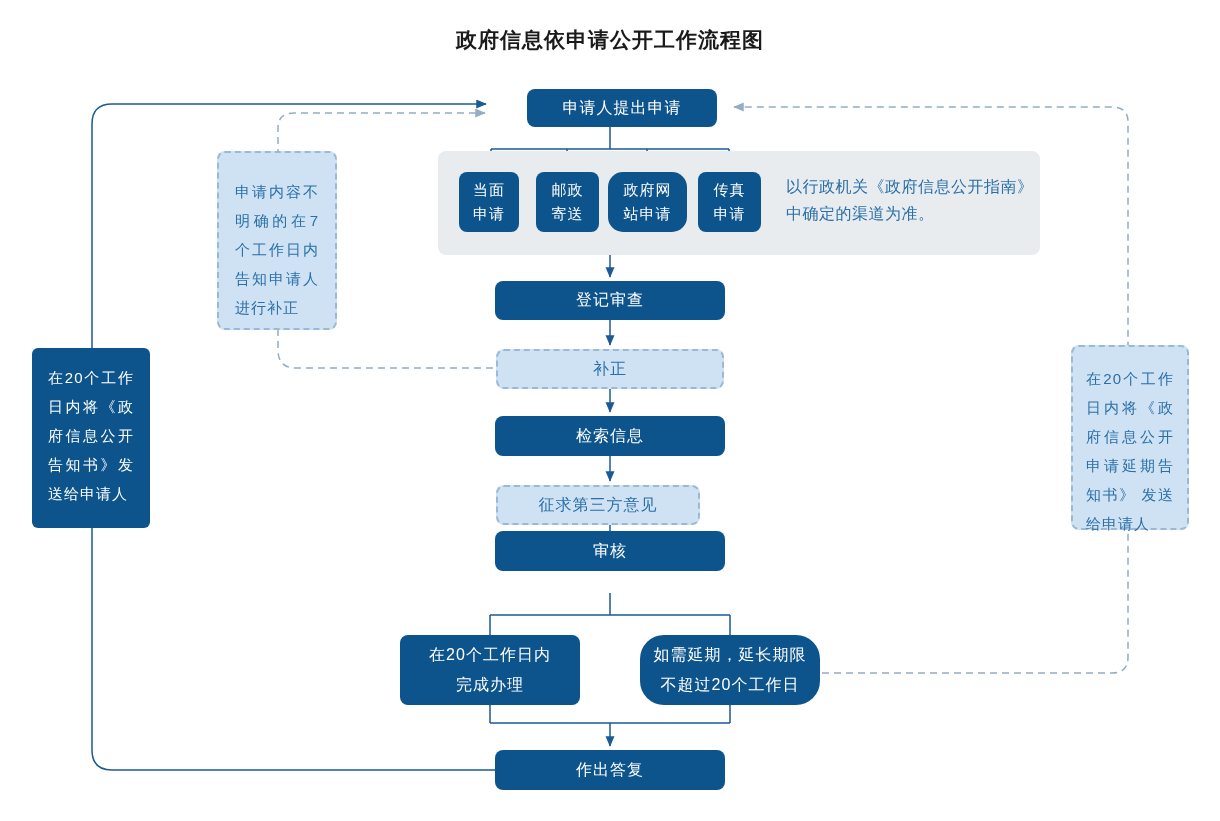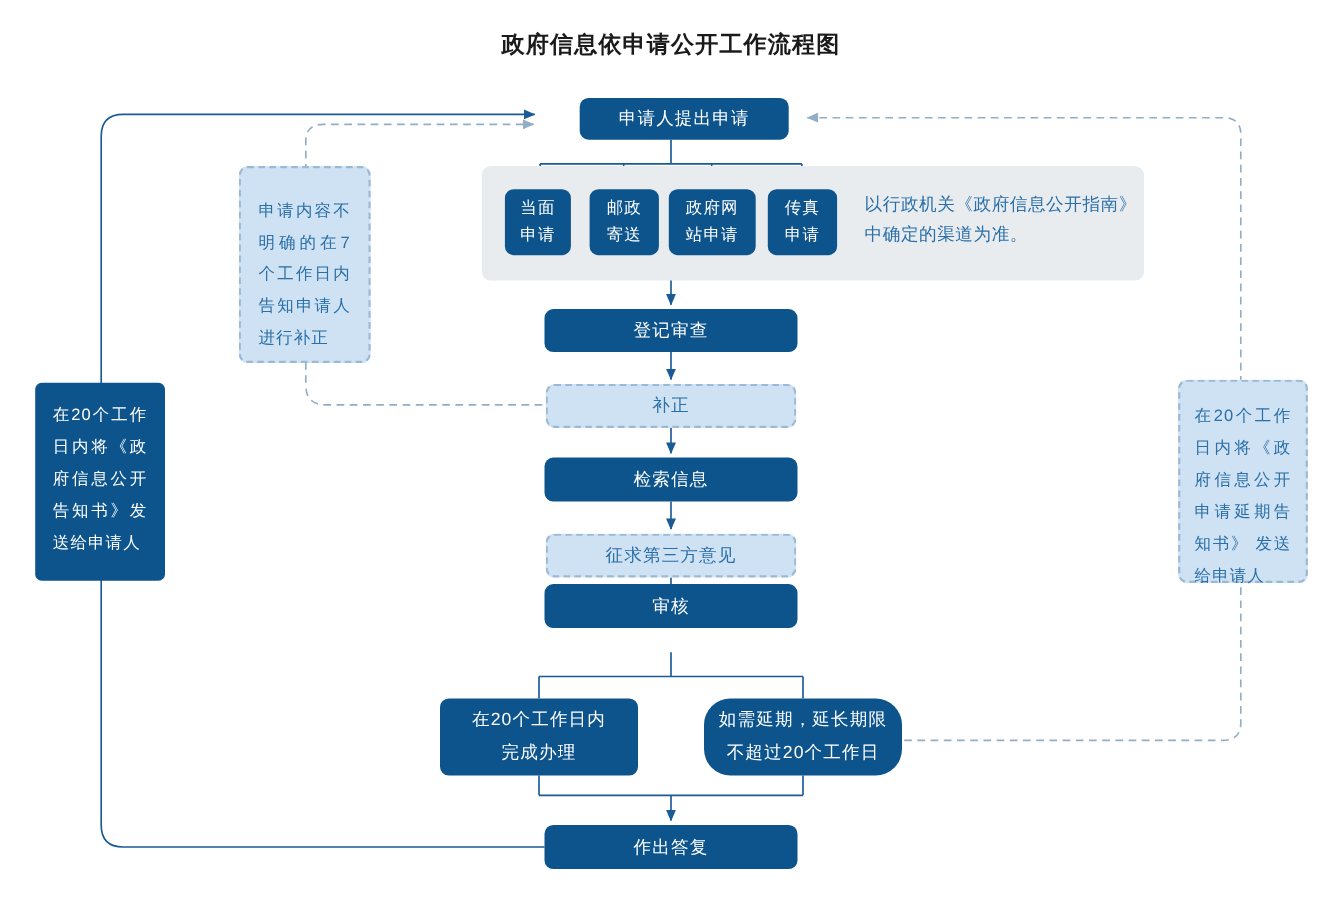--- a/index.html
+++ b/index.html
@@ -102,34 +102,34 @@
 
   <div class="title">政府信息依申请公开工作流程图</div>
 
   <div class="node dark" style="left:495px;top:89px;width:190px;height:38px;margin-left:32px;">申请人提出申请</div>
 
   <div class="panel" style="left:438px;top:151px;width:602px;height:104px;"></div>
   <div class="node dark channel" style="left:459px;top:172px;width:60px;height:60px;">当面
 申请</div>
   <div class="node dark channel" style="left:536px;top:172px;width:63px;height:60px;">邮政
 寄送</div>
-  <div class="node dark channel" style="left:608px;top:172px;width:79px;height:60px;">政府网
+  <div class="node dark channel" style="left:608px;top:172px;width:79px;height:60px;border-radius:15px;">政府网
 站申请</div>
   <div class="node dark channel" style="left:698px;top:172px;width:63px;height:60px;">传真
 申请</div>
   <div class="note" style="left:786px;top:173px;width:250px;">以行政机关《政府信息公开指南》
 中确定的渠道为准。</div>
 
   <div class="node dark" style="left:495px;top:281px;width:230px;height:39px;">登记审查</div>
 
   <div class="node lightbox" style="left:496px;top:349px;width:228px;height:40px;">补正</div>
 
   <div class="node dark" style="left:495px;top:416px;width:230px;height:40px;">检索信息</div>
 
-  <div class="node lightbox" style="left:496px;top:485px;width:228px;height:40px;">征求第三方意见</div>
+  <div class="node lightbox" style="left:496px;top:485px;width:204px;height:40px;">征求第三方意见</div>
 
   <div class="node dark" style="left:495px;top:531px;width:230px;height:40px;">审核</div>
 
   <div class="node dark multiline" style="left:400px;top:635px;width:180px;height:70px;">在20个工作日内
 完成办理</div>
   <div class="node dark multiline" style="left:640px;top:635px;width:180px;height:70px;border-radius:24px;">如需延期，延长期限
 不超过20个工作日</div>
 
   <div class="node dark" style="left:495px;top:750px;width:230px;height:40px;">作出答复</div>
 

